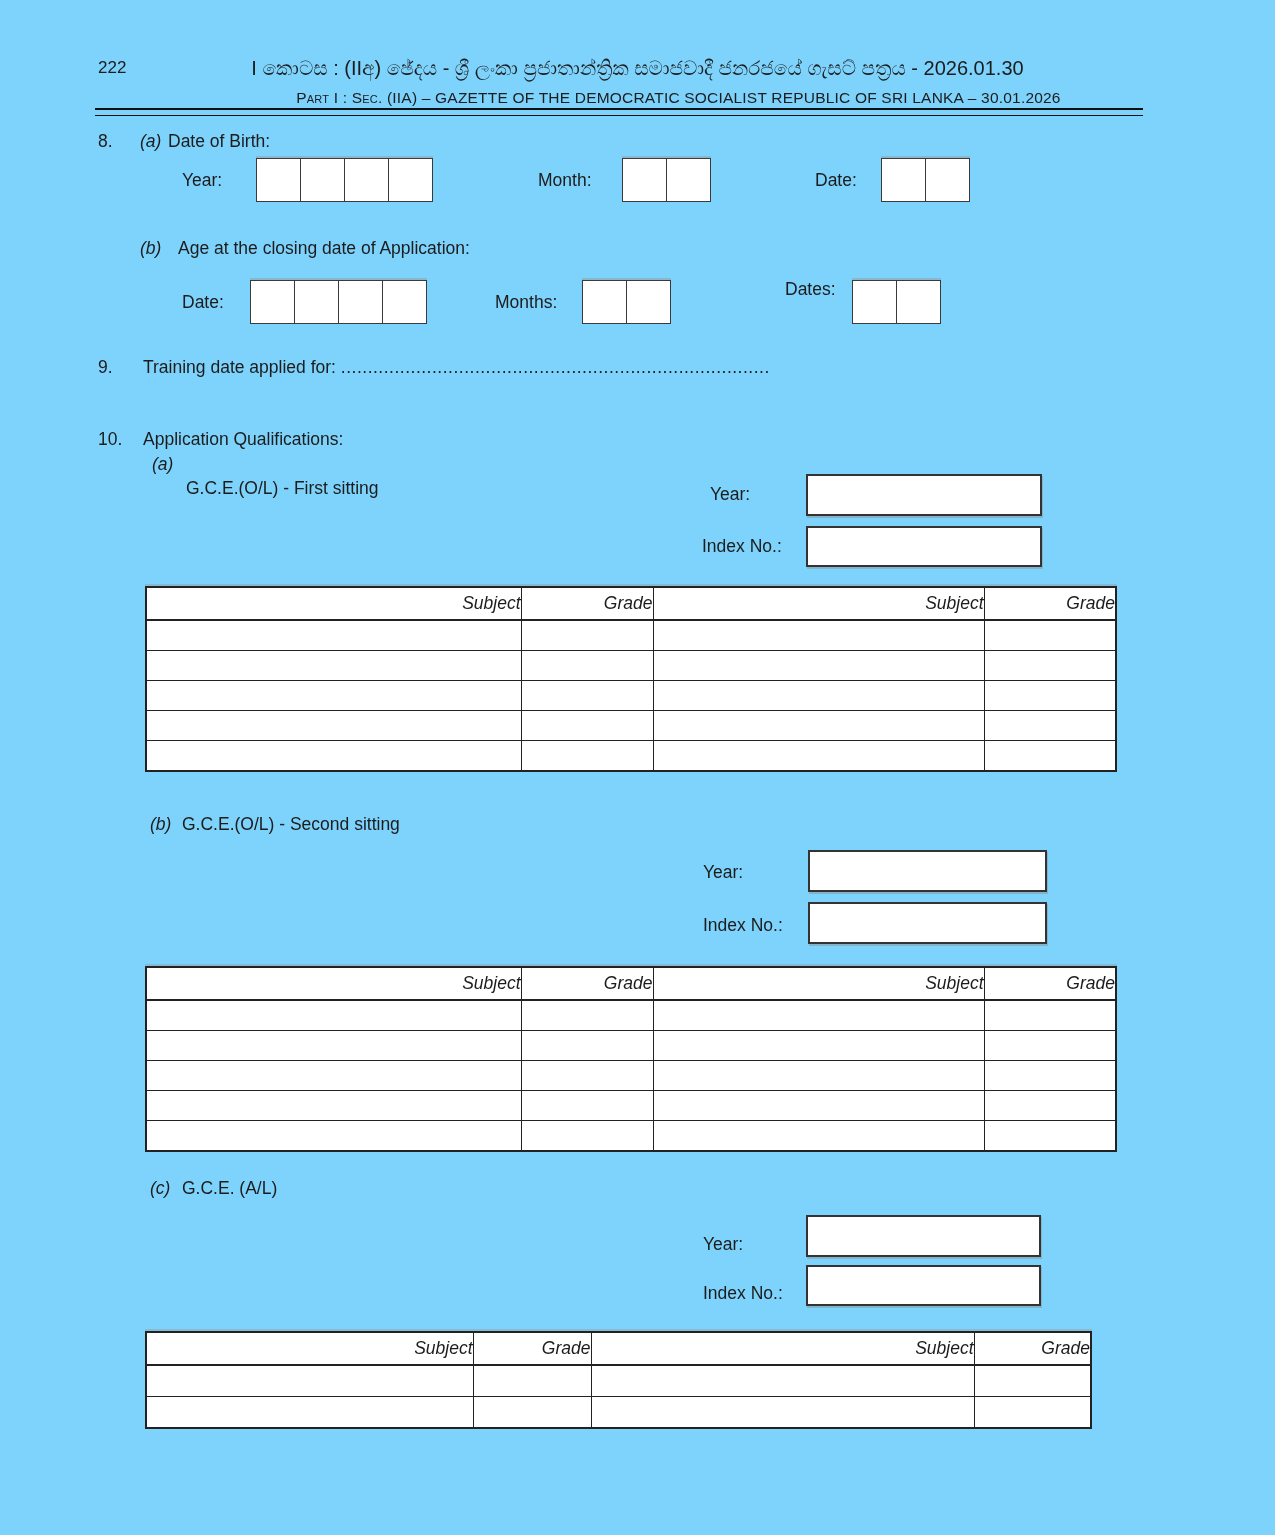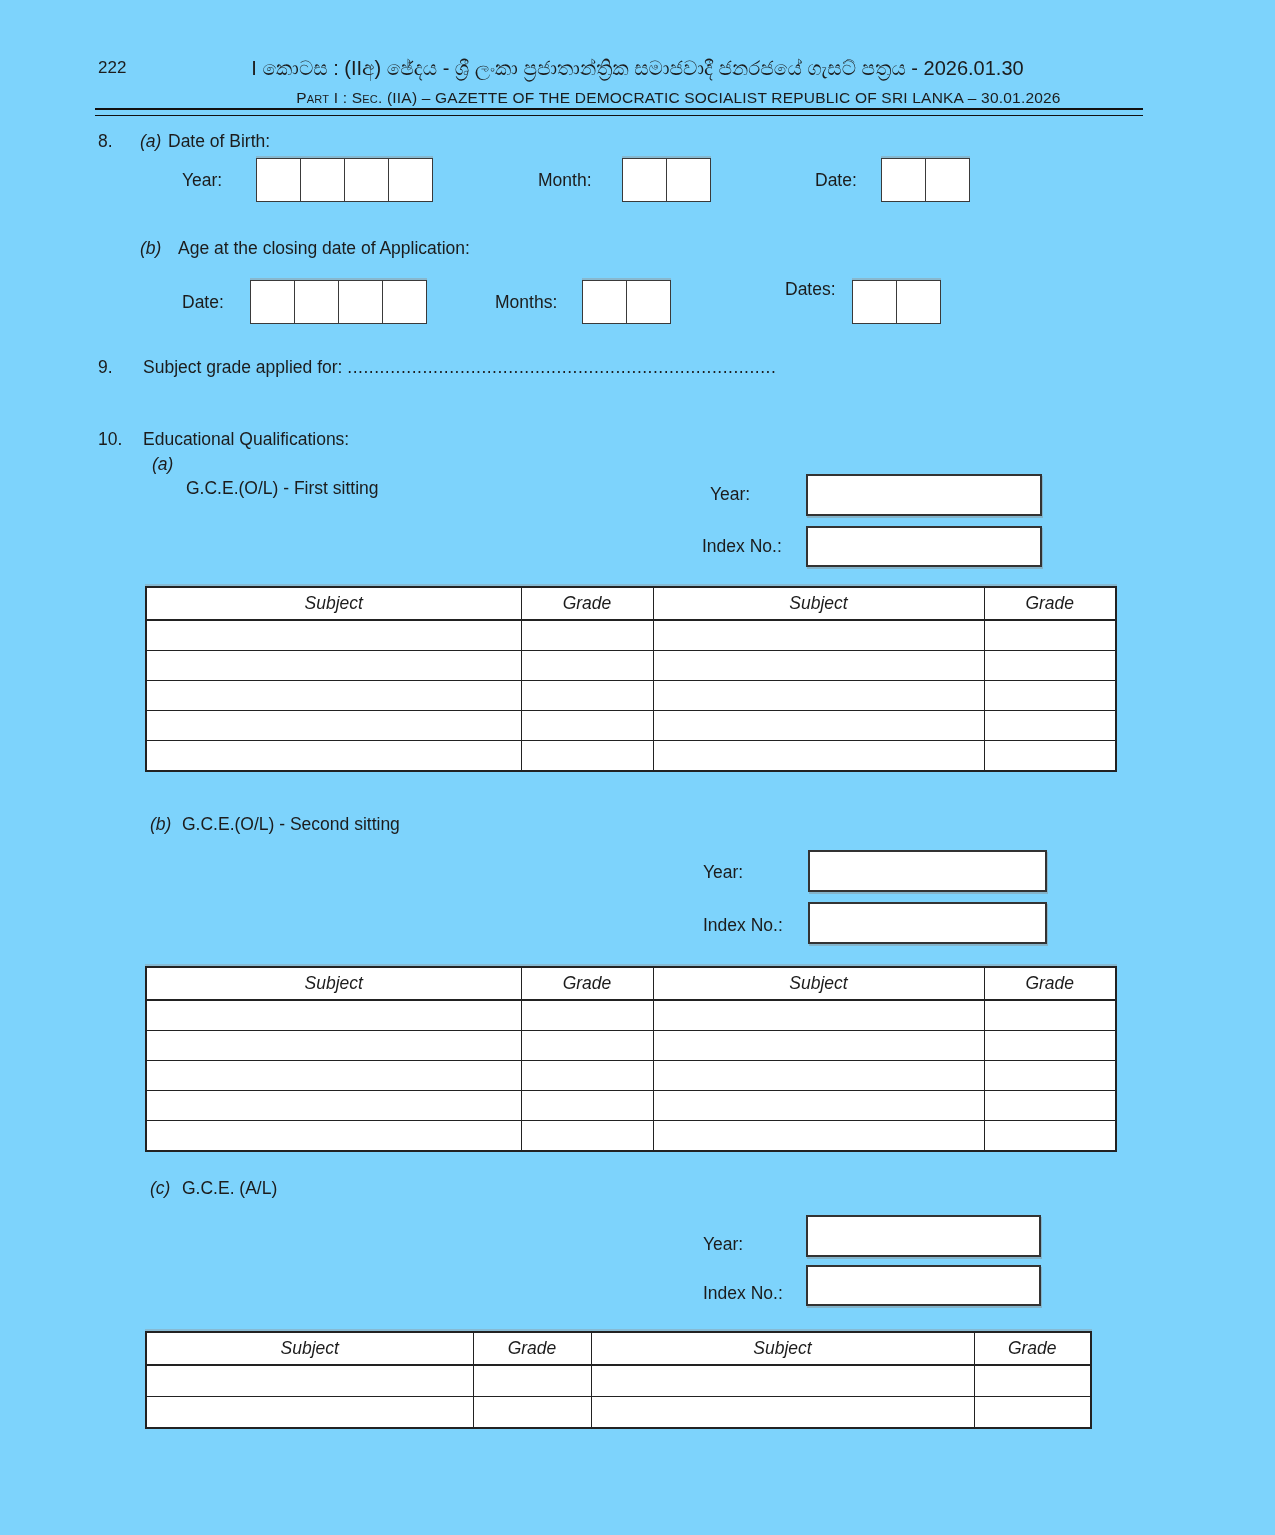--- a/index.html
+++ b/index.html
@@ -20,21 +20,21 @@
   .cellbox .cell{width:43px;height:42px;border-right:1.5px solid #3a3a3a;}
   .cellbox .cell:last-child{border-right:none;}
   
   .inputbox{border:2px solid #333;background:#fff;box-shadow:1px 2px 0 rgba(140,140,140,.45);}
   
   .dots{letter-spacing:.5px;}
   
   .qtable{border-collapse:collapse;table-layout:fixed;background:#fff;border:2.2px solid #222;
           box-shadow:0 -2px 0 rgba(150,150,150,.4);}
   .qtable th{font-style:italic;font-weight:normal;font-size:17.5px;border:1.6px solid #222;
-             border-bottom-width:2.2px;height:31px;text-align:center;padding:0;}
+             border-bottom-width:2.2px;height:31px;text-align:right;padding:0;}
   .qtable td{border:1.6px solid #222;height:29px;padding:0;}
   .qtable.small td{height:30px;}
 </style>
 </head>
 <body>
 
 <div class="page">
 
   <div class="abs pageno" style="left:98px;top:58px">222</div>
   <div class="abs sinhala" style="top:57px">I කොටස : (IIඅ) ඡේදය - ශ්‍රී ලංකා ප්‍රජාතාන්ත්‍රික සමාජවාදී ජනරජයේ ගැසට් පත්‍රය - 2026.01.30</div>
@@ -83,26 +83,26 @@
     </div>
 
   <div class="abs t" style="left:785px;top:279px">Dates:</div>
   <div class="abs cellbox" style="left:852px;top:280px">
       <span class="cell"></span>
       <span class="cell"></span>
     </div>
 
   <div class="abs t" style="left:98px;top:357px">9.</div>
   <div class="abs t" style="left:143px;top:357px">
-    <span>Subject grade applied for:</span>
+    <span>Training date applied for:</span>
     <span class="dots">................................................................................</span>
   </div>
 
   <div class="abs t" style="left:98px;top:429px">10.</div>
-  <div class="abs t" style="left:143px;top:429px">Educational Qualifications:</div>
+  <div class="abs t" style="left:143px;top:429px">Application Qualifications:</div>
 
   <div class="abs t ital" style="left:152px;top:454px">(a)</div>
   <div class="abs t" style="left:186px;top:478px">G.C.E.(O/L) - First sitting</div>
 
   <div class="abs t" style="left:710px;top:484px">Year:</div>
   <div class="abs inputbox" style="left:806px;top:474px;width:232px;height:38px"></div>
   <div class="abs t" style="left:702px;top:536px">Index No.:</div>
   <div class="abs inputbox" style="left:806px;top:526px;width:232px;height:37px"></div>
 
   <table class="qtable abs" style="left:145px;top:586px;width:970px">

